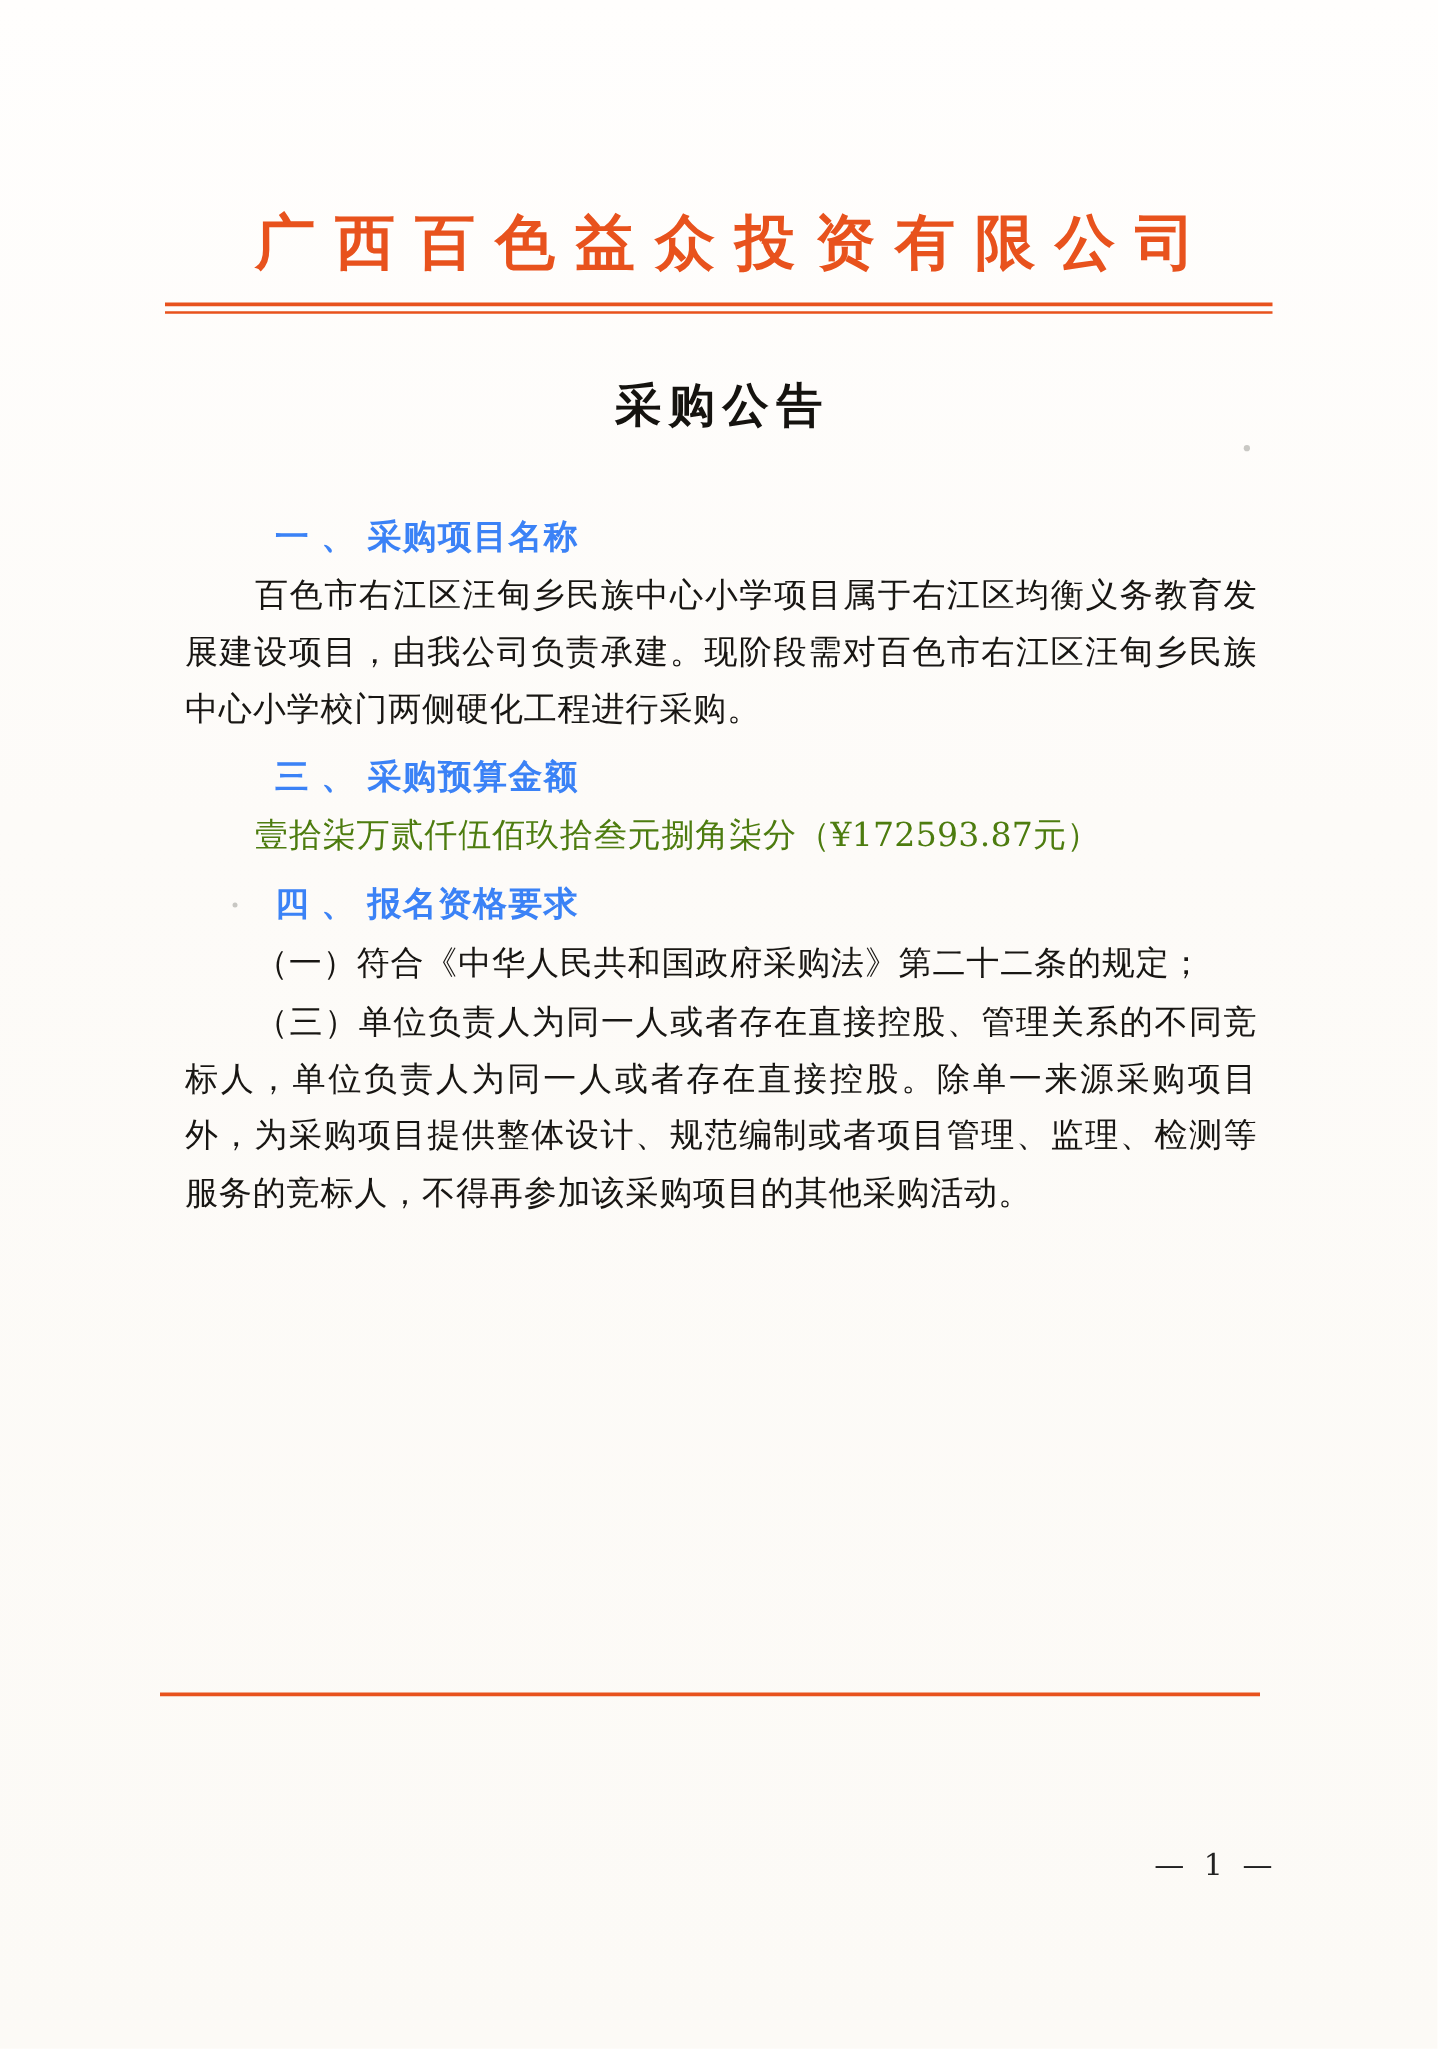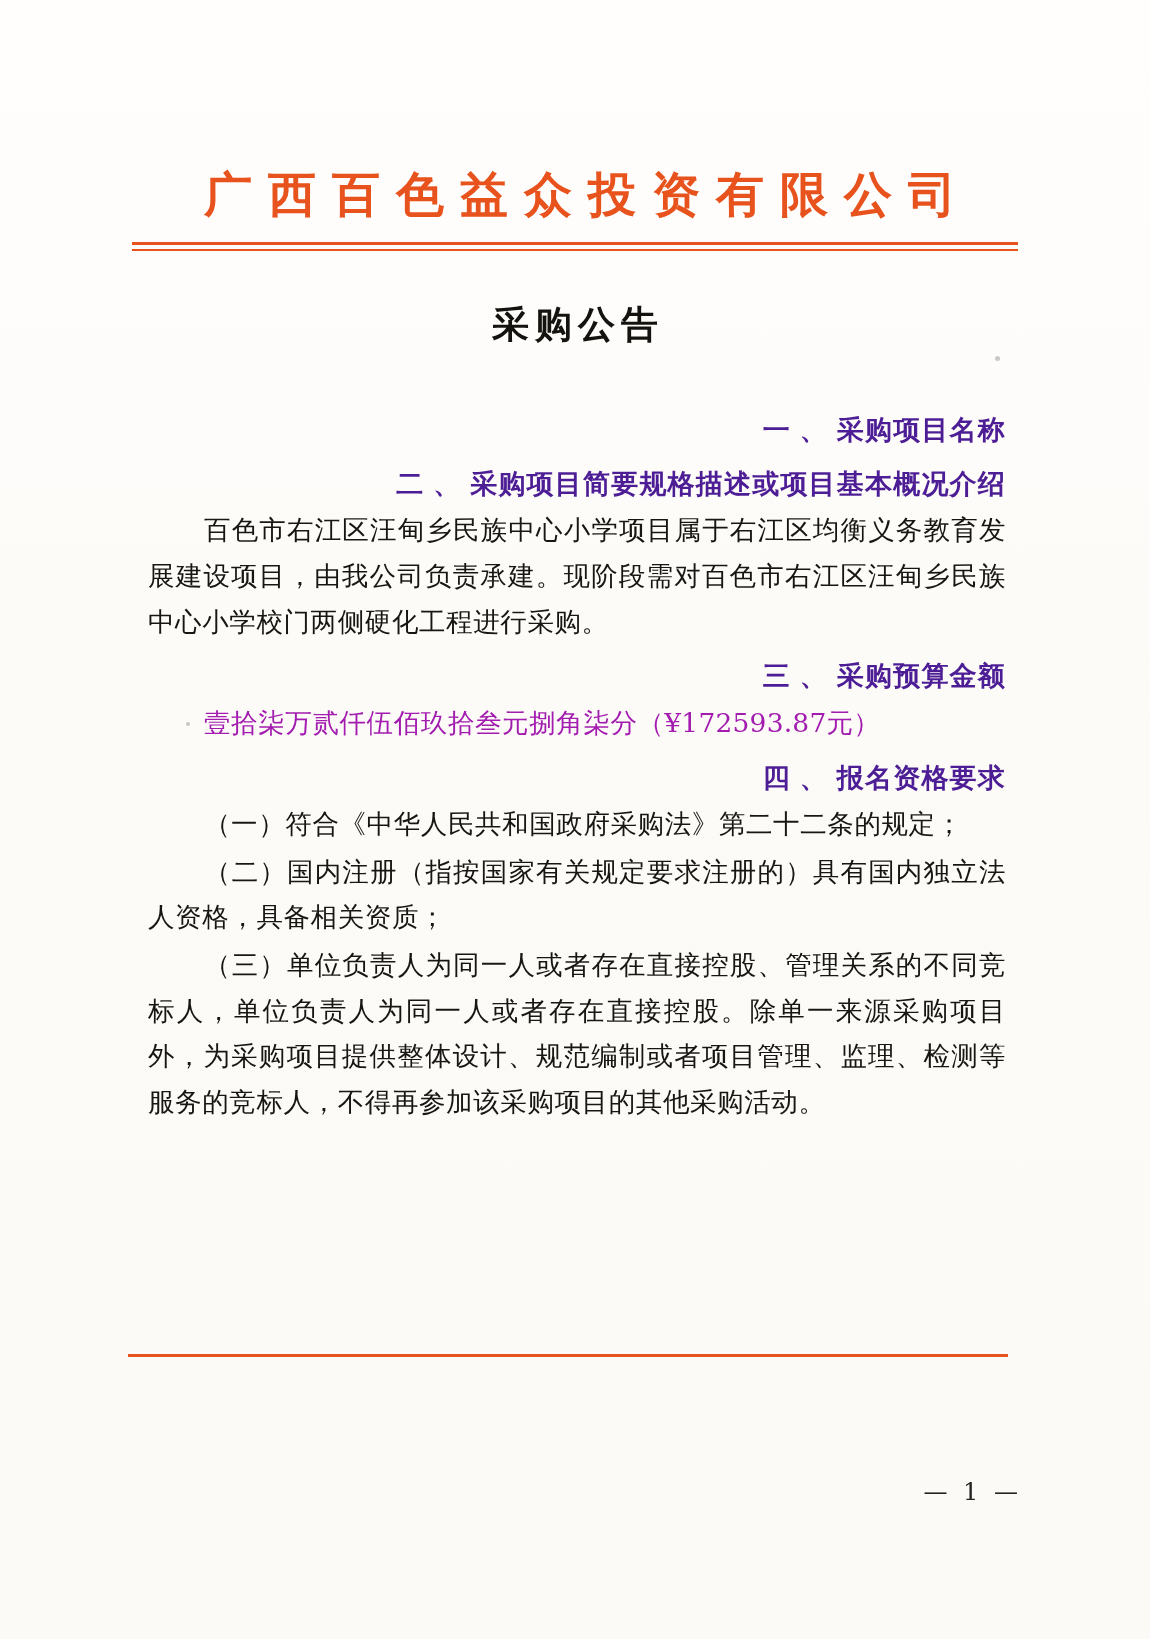--- a/index.html
+++ b/index.html
@@ -96,23 +96,22 @@
     top: 398px;
     width: 858px;
   }
 
   .sec-head {
     font-family: "DejaVu Serif", "Liberation Serif", serif;
     font-weight: bold;
     font-size: 27px;
     line-height: 1.62;
     letter-spacing: 1.2px;
-    color: #4c1d95;
+    color: #3b82f6;
     margin: 10px 0 2px 72px;
-    text-align: right;
   }
   .sec-head .num {
     letter-spacing: 10px;
   }
 
   .para {
     font-family: "DejaVu Serif", "Liberation Serif", serif;
     font-size: 26.5px;
     line-height: 1.72;
     letter-spacing: 0.6px;
@@ -121,21 +120,21 @@
     margin: 2px 0 2px 0;
     text-indent: 56px;
   }
 
   .amount-line {
     font-family: "DejaVu Serif", "Liberation Serif", serif;
     font-size: 26.5px;
     line-height: 1.72;
     letter-spacing: 0.6px;
     text-indent: 56px;
-    color: #a21caf;
+    color: #4d7c0f;
   }
   .amount-line .ascii {
     font-family: "DejaVu Serif", "Liberation Serif", serif;
     letter-spacing: 0.2px;
   }
 
   
   .rule-bottom {
     position: absolute;
     left: 128px;
@@ -179,37 +178,33 @@
     </div>
 
     <div class="doc-title">采购公告</div>
 
     <div class="body-block">
 
       <div class="sec-head">
         <span class="num">一、</span><span>采购项目名称</span>
       </div>
 
-      <div class="sec-head">
-        <span class="num">二、</span><span>采购项目简要规格描述或项目基本概况介绍</span>
-      </div>
       <div class="para">百色市右江区汪甸乡民族中心小学项目属于右江区均衡义务教育发展建设项目，由我公司负责承建。现阶段需对百色市右江区汪甸乡民族中心小学校门两侧硬化工程进行采购。</div>
 
       <div class="sec-head">
         <span class="num">三、</span><span>采购预算金额</span>
       </div>
       <div class="amount-line">
         <span>壹拾柒万贰仟伍佰玖拾叁元捌角柒分</span><span class="ascii">（¥172593.87元）</span>
       </div>
 
       <div class="sec-head">
         <span class="num">四、</span><span>报名资格要求</span>
       </div>
       <div class="para">（一）符合《中华人民共和国政府采购法》第二十二条的规定；</div>
-      <div class="para">（二）国内注册（指按国家有关规定要求注册的）具有国内独立法人资格，具备相关资质；</div>
       <div class="para">（三）单位负责人为同一人或者存在直接控股、管理关系的不同竞标人，单位负责人为同一人或者存在直接控股。除单一来源采购项目外，为采购项目提供整体设计、规范编制或者项目管理、监理、检测等服务的竞标人，不得再参加该采购项目的其他采购活动。</div>
 
     </div>
 
     <div class="rule-bottom"></div>
     <div class="page-number">— 1 —</div>
 
     <div class="speck" style="left:995px; top:356px; width:5px; height:5px;"></div>
     <div class="speck" style="left:186px; top:722px; width:4px; height:4px;"></div>
   </div>

